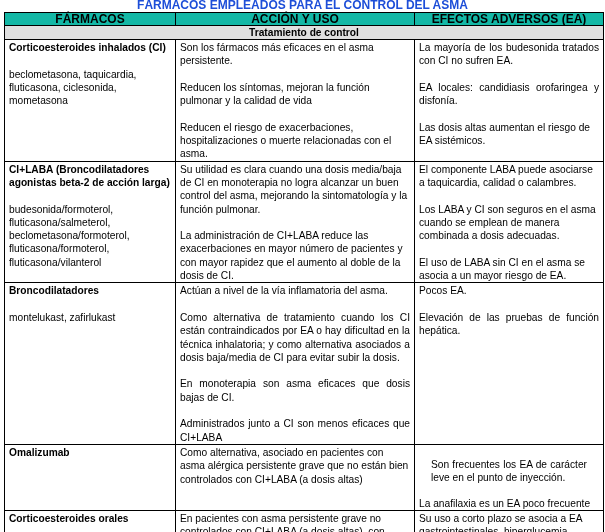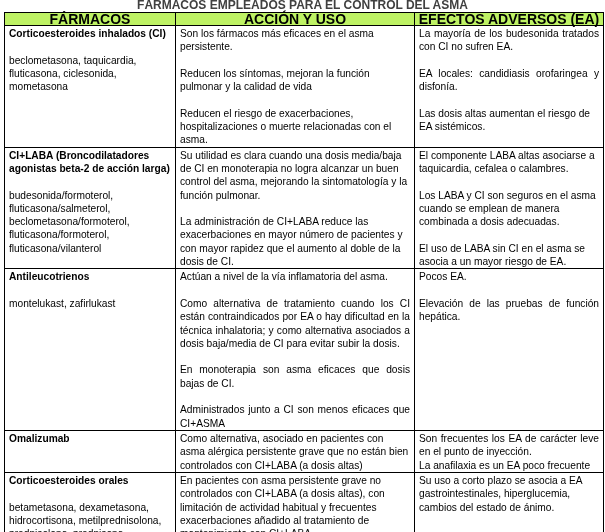--- a/index.html
+++ b/index.html
@@ -1,30 +1,30 @@
 <!DOCTYPE html>
 <html><head>
 <meta charset="utf-8">
 <style>
   html, body { margin: 0; padding: 0; background: #ffffff; }
   body { width: 605px; height: 532px; overflow: hidden; font-family: "Liberation Sans", sans-serif; color: #000; }
   .title {
-    text-align: center; color: #404040; font-weight: bold; font-size: 12px;
+    text-align: center; color: #1d4ed8; font-weight: bold; font-size: 12px;
     height: 11px; line-height: 11px; margin: 0; padding-top: 0px;
   }
   table {
     position: absolute; left: 4px; top: 12px;
     width: 599px; border-collapse: collapse; table-layout: fixed;
     font-size: 10.2px; line-height: 13.3px;
   }
   col.c1 { width: 171px; }
   col.c2 { width: 239px; }
   col.c3 { width: 189px; }
   th {
-    background: #bef264; font-weight: bold; font-size: 14px;
+    background: #14b8a6; font-weight: bold; font-size: 12px;
     border: 1.5px solid #000; height: 12px; line-height: 12px; padding: 0;
   }
   td.section {
     background: #e0e0e0; font-weight: bold; text-align: center;
     border: 1.5px solid #000; height: 13px; line-height: 13px; padding: 0;
   }
   td {
     border-left: 1.5px solid #000; border-right: 1.5px solid #000;
     border-top: 1.5px solid #000; border-bottom: 1.5px solid #000;
     vertical-align: top; padding: 1px 4px 0 4px;
@@ -46,20 +46,23 @@
       <col class="c3">
     </colgroup>
   <thead>
     <tr>
       <th>FÁRMACOS</th>
       <th>ACCIÓN Y USO</th>
       <th>EFECTOS ADVERSOS (EA)</th>
     </tr>
   </thead>
   <tbody>
+    <tr>
+      <td class="section" colspan="3">Tratamiento de control</td>
+    </tr>
 
     <tr style="height:106px">
       <td>
         <p class="drug">Corticoesteroides inhalados (CI)</p>
         <p class="last">beclometasona, taquicardia, fluticasona, ciclesonida, mometasona</p>
       </td>
       <td>
         <p>Son los fármacos más eficaces en el asma persistente.</p>
         <p>Reducen los síntomas, mejoran la función pulmonar y la calidad de vida</p>
         <p class="last">Reducen el riesgo de exacerbaciones, hospitalizaciones o muerte relacionadas con el asma.</p>
@@ -74,52 +77,52 @@
     <tr style="height:108px">
       <td>
         <p class="drug">CI+LABA (Broncodilatadores agonistas beta-2 de acción larga)</p>
         <p class="last">budesonida/formoterol, fluticasona/salmeterol, beclometasona/formoterol, fluticasona/formoterol, fluticasona/vilanterol</p>
       </td>
       <td>
         <p>Su utilidad es clara cuando una dosis media/baja de CI en monoterapia no logra alcanzar un buen control del asma, mejorando la sintomatología y la función pulmonar.</p>
         <p class="last">La administración de CI+LABA reduce las exacerbaciones en mayor número de pacientes y con mayor rapidez que el aumento al doble de la dosis de CI.</p>
       </td>
       <td>
-        <p>El componente LABA altas asociarse a taquicardia, cefalea o calambres.</p>
+        <p>El componente LABA puede asociarse a taquicardia, calidad o calambres.</p>
         <p>Los LABA y CI son seguros en el asma cuando se emplean de manera combinada a dosis adecuadas.</p>
         <p class="last">El uso de LABA sin CI en el asma se asocia a un mayor riesgo de EA.</p>
       </td>
     </tr>
 
     <tr style="height:157px">
       <td>
-        <p class="drug">Antileucotrienos</p>
+        <p class="drug">Broncodilatadores</p>
         <p class="last">montelukast, zafirlukast</p>
       </td>
       <td>
         <p>Actúan a nivel de la vía inflamatoria del asma.</p>
         <p class="just">Como alternativa de tratamiento cuando los CI están contraindicados por EA o hay dificultad en la técnica inhalatoria; y como alternativa asociados a dosis baja/media de CI para  evitar subir la dosis.</p>
         <p class="just">En monoterapia son asma eficaces que dosis bajas de CI.</p>
-        <p class="last just">Administrados junto a CI son menos eficaces que CI+ASMA</p>
+        <p class="last just">Administrados junto a CI son menos eficaces que CI+LABA</p>
       </td>
       <td>
         <p>Pocos EA.</p>
         <p class="last just">Elevación de las pruebas de función hepática.</p>
       </td>
     </tr>
 
     <tr style="height:42px">
       <td>
         <p class="drug last">Omalizumab</p>
       </td>
       <td>
         <p class="last">Como alternativa, asociado en pacientes con asma alérgica persistente grave que no están bien controlados con CI+LABA (a dosis altas)</p>
       </td>
       <td>
-        <p class="last just" style="margin:0">Son frecuentes los EA de carácter leve en el punto de inyección.</p>
+        <p class="last just" style="margin:12px">Son frecuentes los EA de carácter leve en el punto de inyección.</p>
         <p class="last">La anafilaxia es un EA poco frecuente</p>
       </td>
     </tr>
 
     <tr style="height:92px">
       <td>
         <p class="drug">Corticoesteroides orales</p>
         <p class="last">betametasona,  dexametasona, hidrocortisona, metilprednisolona, prednisolona, prednisona, triamcinolona</p>
       </td>
       <td>

